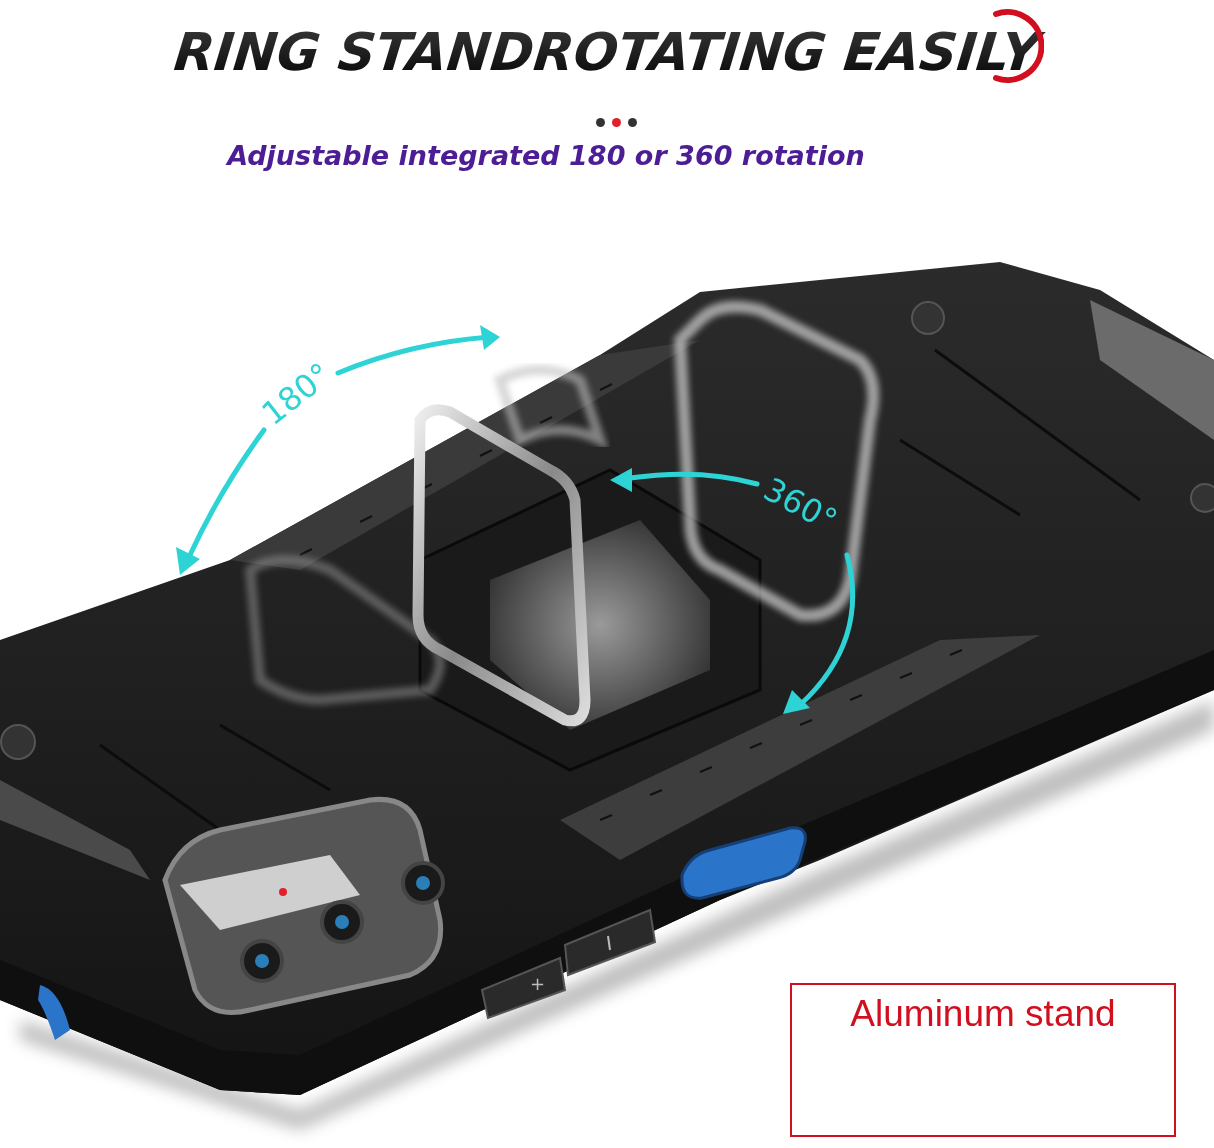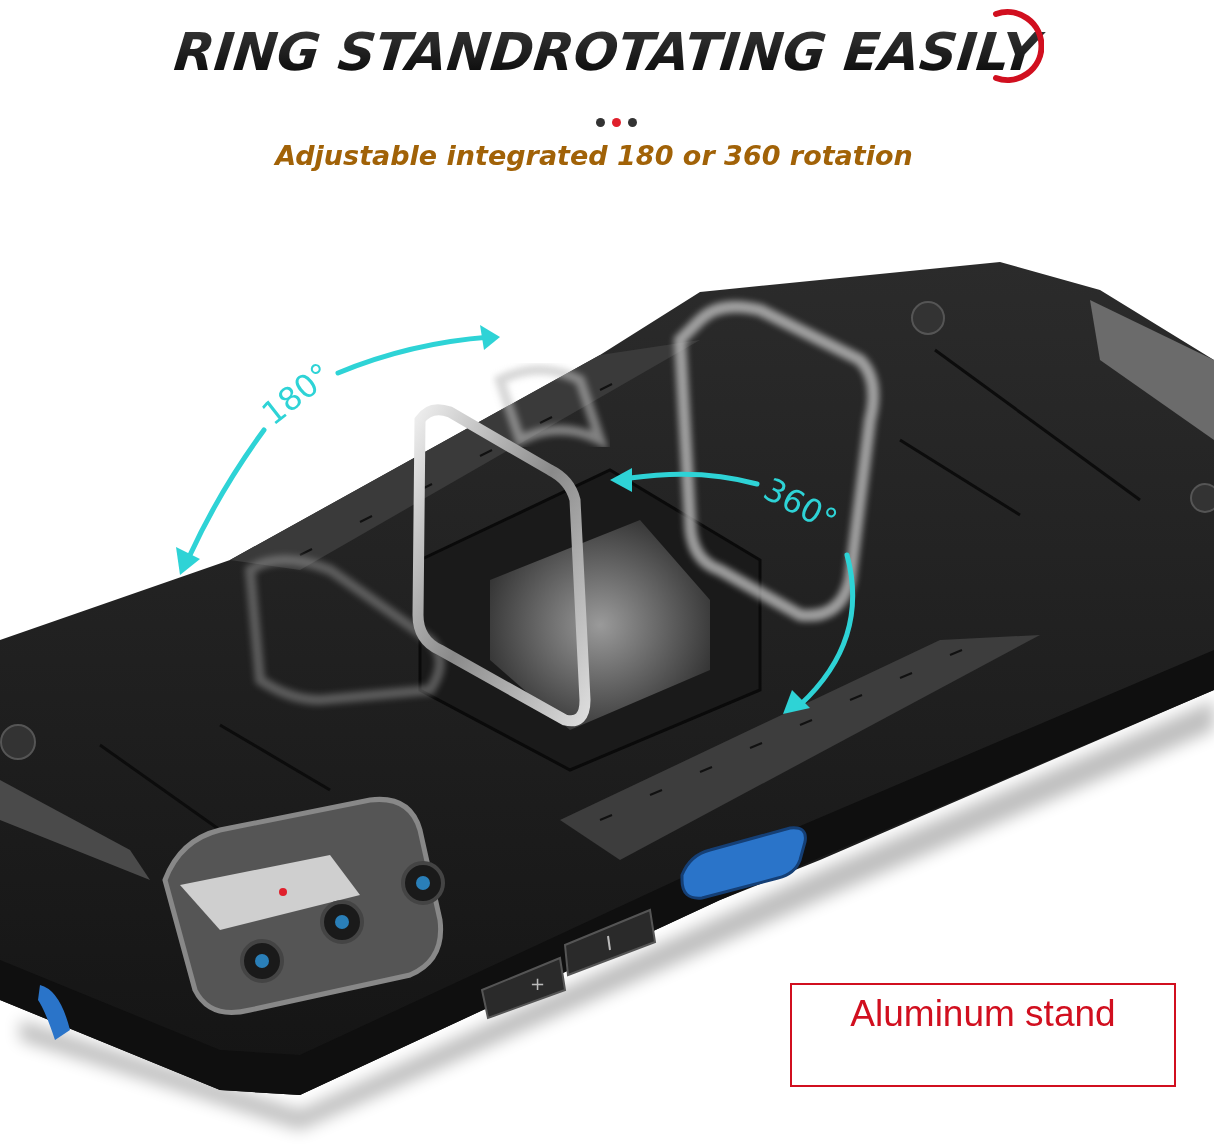--- a/index.html
+++ b/index.html
@@ -8,23 +8,23 @@
   .headline { position:absolute; left:0; top:22px; width:1214px; text-align:center;
               font-family:"DejaVu Sans", sans-serif; font-weight:bold; font-style:italic;
               font-size:52px; letter-spacing:0px; color:#1a1a1a; transform:skewX(-6deg);
               background:linear-gradient(#3a3a3a,#050505); -webkit-background-clip:text;
               background-clip:text; -webkit-text-fill-color:transparent; }
   .headline-arc { position:absolute; left:988px; top:4px; width:56px; height:84px; }
   .dots { position:absolute; left:580px; top:118px; width:80px; height:12px; }
   .dot { position:absolute; top:0; width:9px; height:9px; border-radius:50%; }
   .subtitle { position:absolute; left:0; top:140px; width:1092px; text-align:center;
               font-family:"DejaVu Sans", sans-serif; font-style:italic; font-weight:bold;
-              font-size:27px; color:#a16207;padding-left:48px; }
+              font-size:27px; color:#4c1d95; }
   .scene { position:absolute; left:0; top:0; width:1214px; height:1148px; }
-  .label-box { position:absolute; left:790px; top:983px; width:386px; height:104px;
+  .label-box { position:absolute; left:790px; top:983px; width:386px; height:154px;
                border:2px solid #d10f1f; box-sizing:border-box; }
   .label-top { height:58px; background:#fff; color:#d10f1f; font-size:37px;
                display:flex; align-items:center; justify-content:center; }
   .label-bottom { height:58px; background:#d10f1f; color:#fff; font-size:32px;
                   display:flex; align-items:center; justify-content:center; }
   .deg { position:absolute; color:#2ed3d6; font-family:"DejaVu Sans", sans-serif; font-size:32px; }
 </style>
 </head>
 <body>
 

